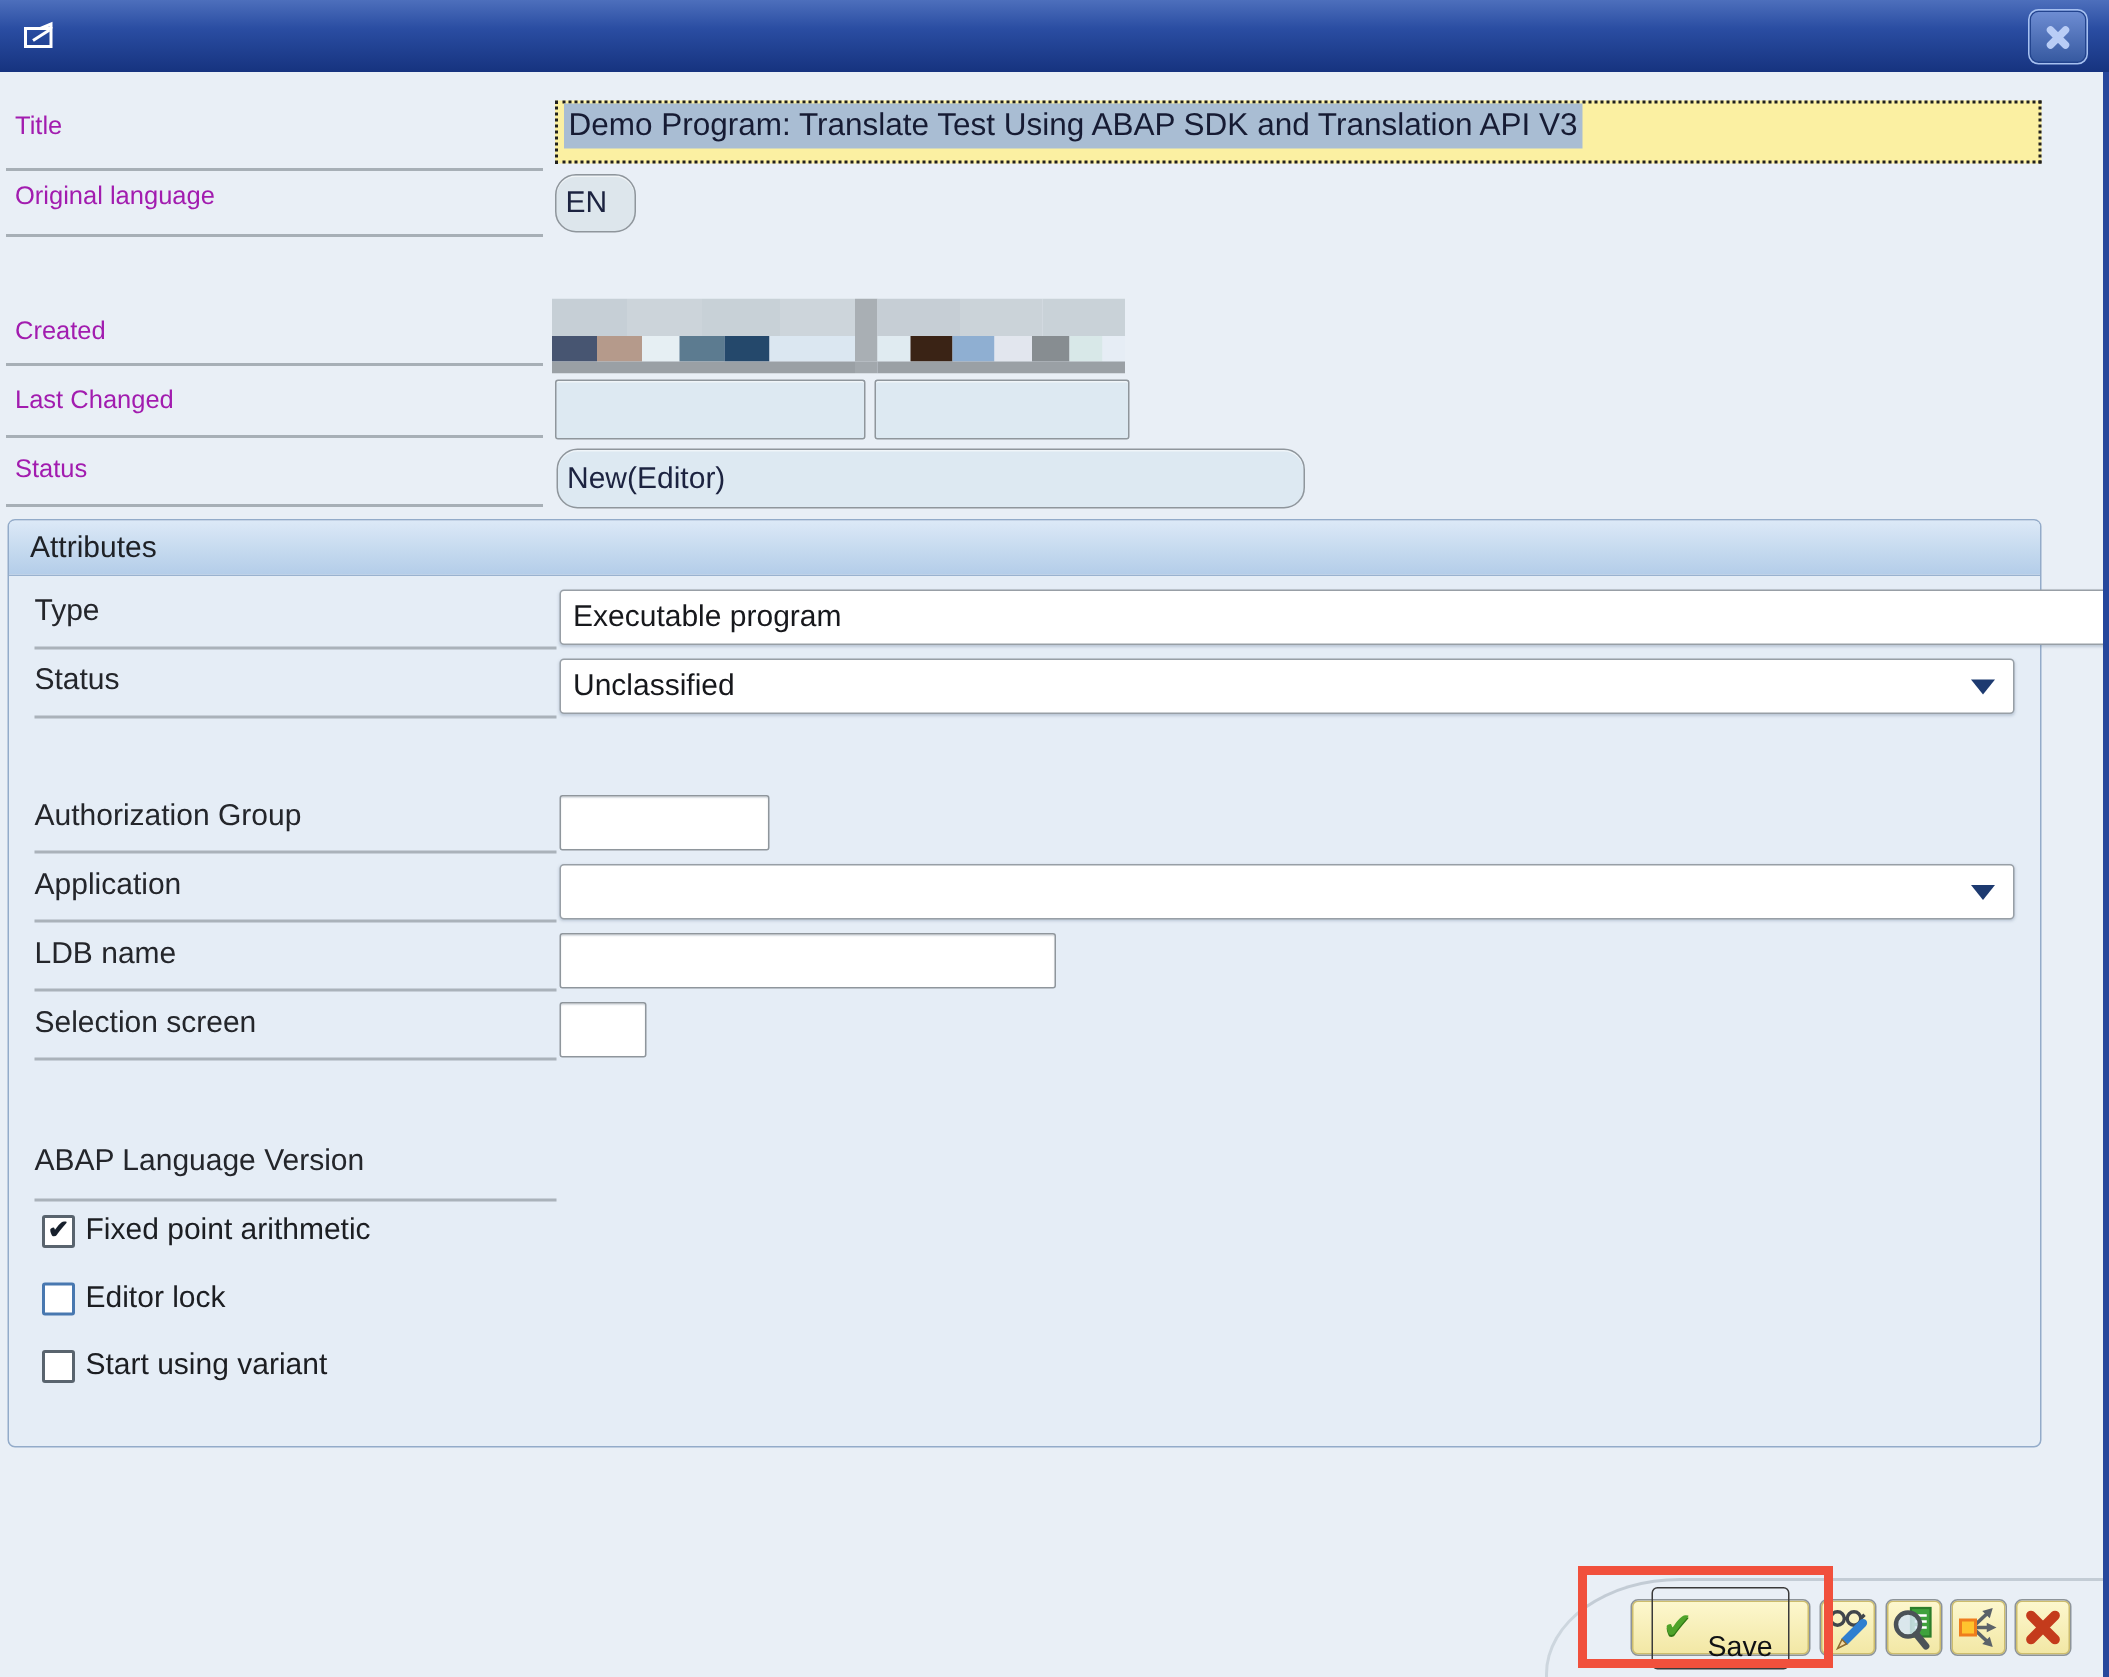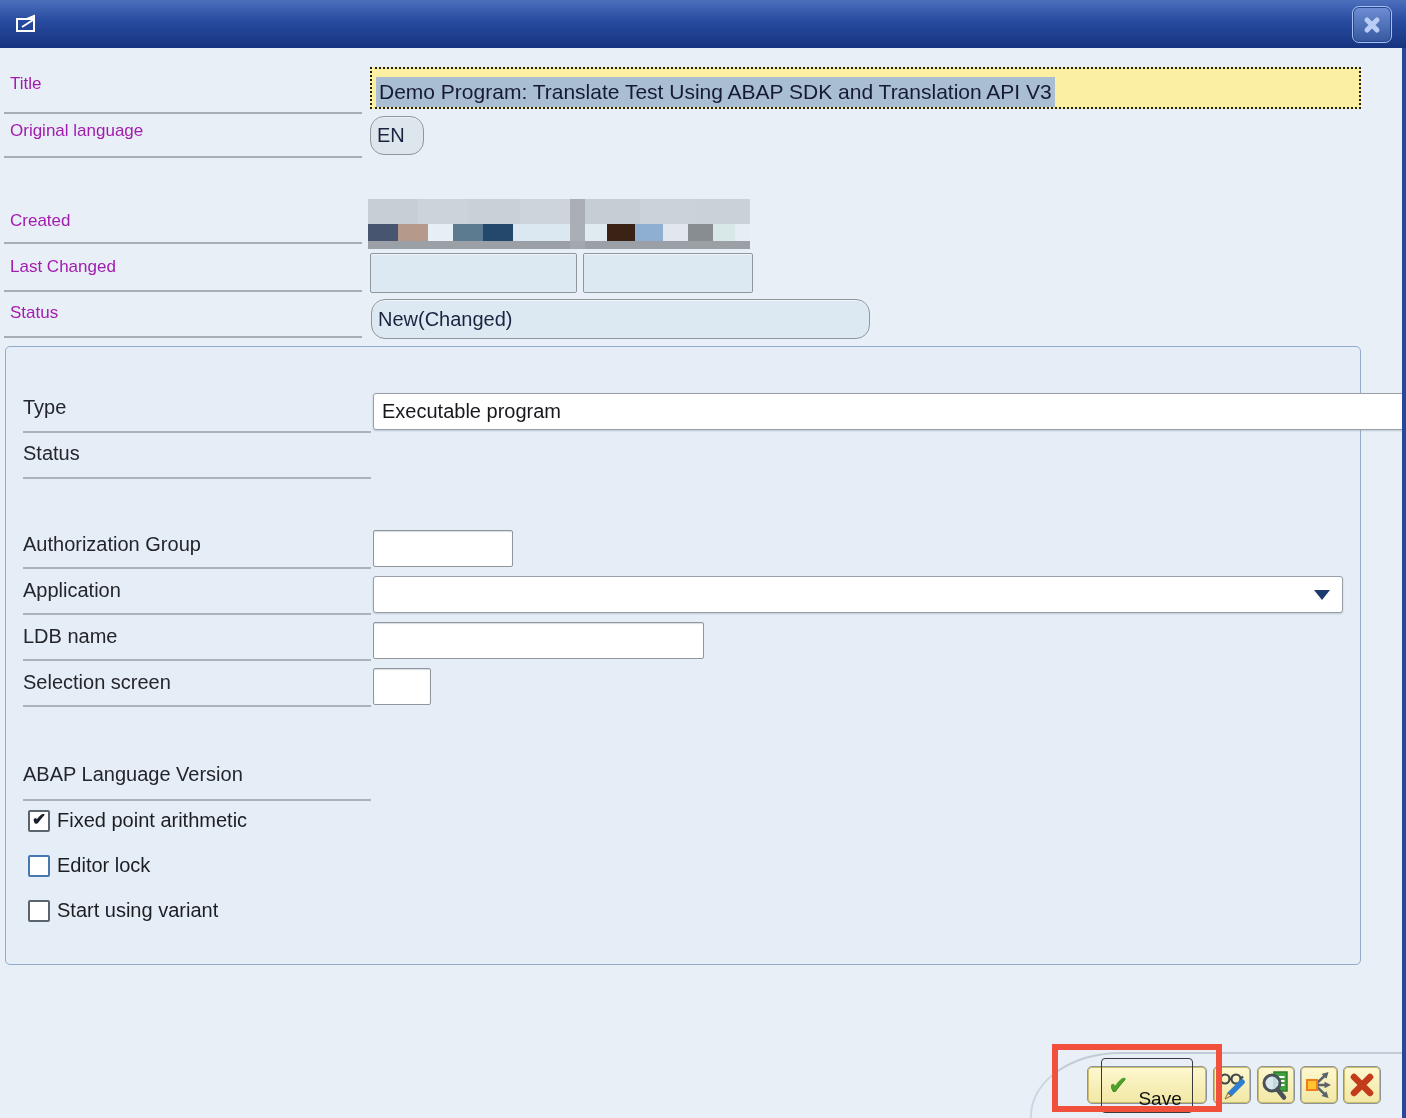--- a/index.html
+++ b/index.html
@@ -29,21 +29,21 @@
   .sep{position:absolute;left:4px;width:358px;height:2px;background:#a7afb6;}
   .field-blue{
     position:absolute;background:#dde9f2;border:1px solid #8f969c;border-radius:2px;
     box-shadow:inset 0 1px 0 rgba(255,255,255,.55);
   }
   .mono{font-family:Liberation Sans, sans-serif;font-size:20px;color:#1c2340;
         display:flex;align-items:center;padding-left:6px;border-radius:14px;}
   .title-field{
     position:absolute;left:370px;top:67px;width:991px;height:42px;
     background:#fbf0a2;border:2px dotted #1f1f1f;box-sizing:border-box;
-    display:flex;align-items:flex-end;padding-left:4px;
+    display:flex;align-items:flex-start;padding-left:4px;
   }
   .title-field .hl{background:#a9bdd3;color:#161b33;font-size:21px;padding:3px 3px;}
   .en-field{left:370px;top:116px;width:46px;height:37px;background:#dde6ec;}
   .status-field{left:371px;top:299px;width:491px;height:38px;}
   .redacted{position:absolute;left:368px;top:199px;width:382px;height:50px;overflow:hidden;}
   .mz-row{display:flex;}
   .mz-row div{height:100%;}
   .mz-row{width:100%;}
   
   .groupbox{
@@ -176,33 +176,38 @@
       </div>
     </div>
   <div class="sep" style="top:242px"></div>
 
   <span class="lbl" style="top:257px">Last Changed</span>
   <div class="field-blue" style="left:370px;top:253px;width:205px;height:38px"></div>
   <div class="field-blue" style="left:583px;top:253px;width:168px;height:38px"></div>
   <div class="sep" style="top:290px"></div>
 
   <span class="lbl" style="top:303px">Status</span>
-  <div class="field-blue mono status-field">New(Changed)</div>
+  <div class="field-blue mono status-field">New(Editor)</div>
   <div class="sep" style="top:336px"></div>
 
   <div class="groupbox">
+    <div class="group-header">Attributes</div>
 
     <span class="g-lbl" style="top:49px">Type</span>
     <div class="dropdown" style="top:46px;width:1142px">
       <span>Executable program</span>
       <span class="dd-arrow"></span>
     </div>
     <div class="g-sep" style="top:84px"></div>
 
     <span class="g-lbl" style="top:95px">Status</span>
+    <div class="dropdown" style="top:92px;width:970px">
+      <span>Unclassified</span>
+      <span class="dd-arrow"></span>
+    </div>
     <div class="g-sep" style="top:130px"></div>
 
     <span class="g-lbl" style="top:186px">Authorization Group</span>
     <div class="input-white" style="top:183px;width:140px"></div>
     <div class="g-sep" style="top:220px"></div>
 
     <span class="g-lbl" style="top:232px">Application</span>
     <div class="dropdown" style="top:229px;width:970px">
       <span></span>
       <span class="dd-arrow"></span>

